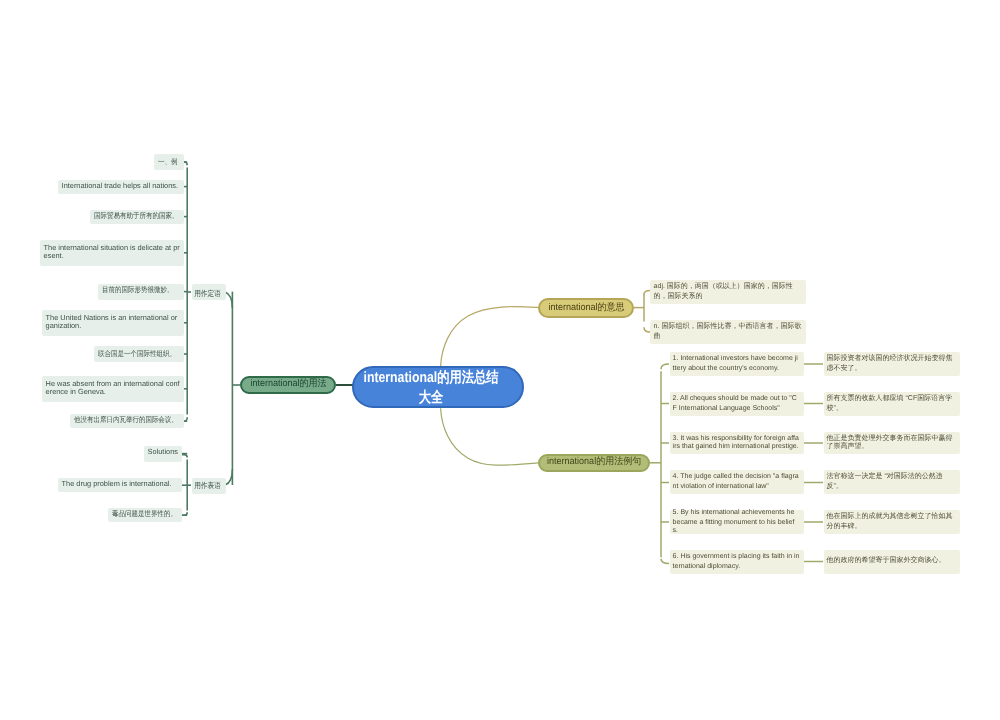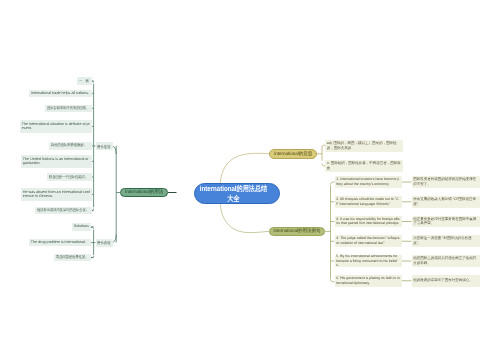--- a/index.html
+++ b/index.html
@@ -76,21 +76,21 @@
       <path d="M401.5 201.75 H411.5" fill="none" stroke="#a0a96a" stroke-width="0.75" stroke-linecap="butt"></path>
       <path d="M334.5 221.5 H330.5" fill="none" stroke="#a0a96a" stroke-width="0.75" stroke-linecap="butt"></path>
       <path d="M401.5 221.5 H411.5" fill="none" stroke="#a0a96a" stroke-width="0.75" stroke-linecap="butt"></path>
       <path d="M334.5 241.25 H330.5" fill="none" stroke="#a0a96a" stroke-width="0.75" stroke-linecap="butt"></path>
       <path d="M401.5 241.25 H411.5" fill="none" stroke="#a0a96a" stroke-width="0.75" stroke-linecap="butt"></path>
       <path d="M334.5 261 H330.5" fill="none" stroke="#a0a96a" stroke-width="0.75" stroke-linecap="butt"></path>
       <path d="M401.5 261 H411.5" fill="none" stroke="#a0a96a" stroke-width="0.75" stroke-linecap="butt"></path>
       <path d="M334.5 281.8 C 331.6 281.8, 330.5 280.9, 330.5 279.4" fill="none" stroke="#a0a96a" stroke-width="0.75" stroke-linecap="butt"></path>
       <path d="M401.5 280.75 H411.5" fill="none" stroke="#a0a96a" stroke-width="0.75" stroke-linecap="butt"></path>
     </svg>
-    <div class="node pill center-node" style="left:176px;top:183px;width:86px;height:21px;margin-left:18px;">
+    <div class="node pill center-node" style="left:176px;top:183px;width:86px;height:21px;">
       <span style="display:block;width:96px;margin-left:-7px;transform:scaleX(0.83);transform-origin:center;white-space:normal;">international的用法总结大全</span>
     </div>
     <div class="node pill b-green" style="left:120px;top:187.6px;width:48px;height:9.8px;">
       <span style="display:inline-block;white-space:nowrap;transform:scaleX(0.94);transform-origin:center center;">international的用法</span>
     </div>
     <div class="node pill tag tagL" style="left:95.5px;top:142px;width:17px;height:8.2px;">
       <span style="display:inline-block;white-space:nowrap;transform:scaleX(0.86);transform-origin:center center;">用作定语</span>
     </div>
     <div class="node pill tag tagL" style="left:95.5px;top:238.5px;width:17px;height:8.2px;">
       <span style="display:inline-block;white-space:nowrap;transform:scaleX(0.86);transform-origin:center center;">用作表语</span>

